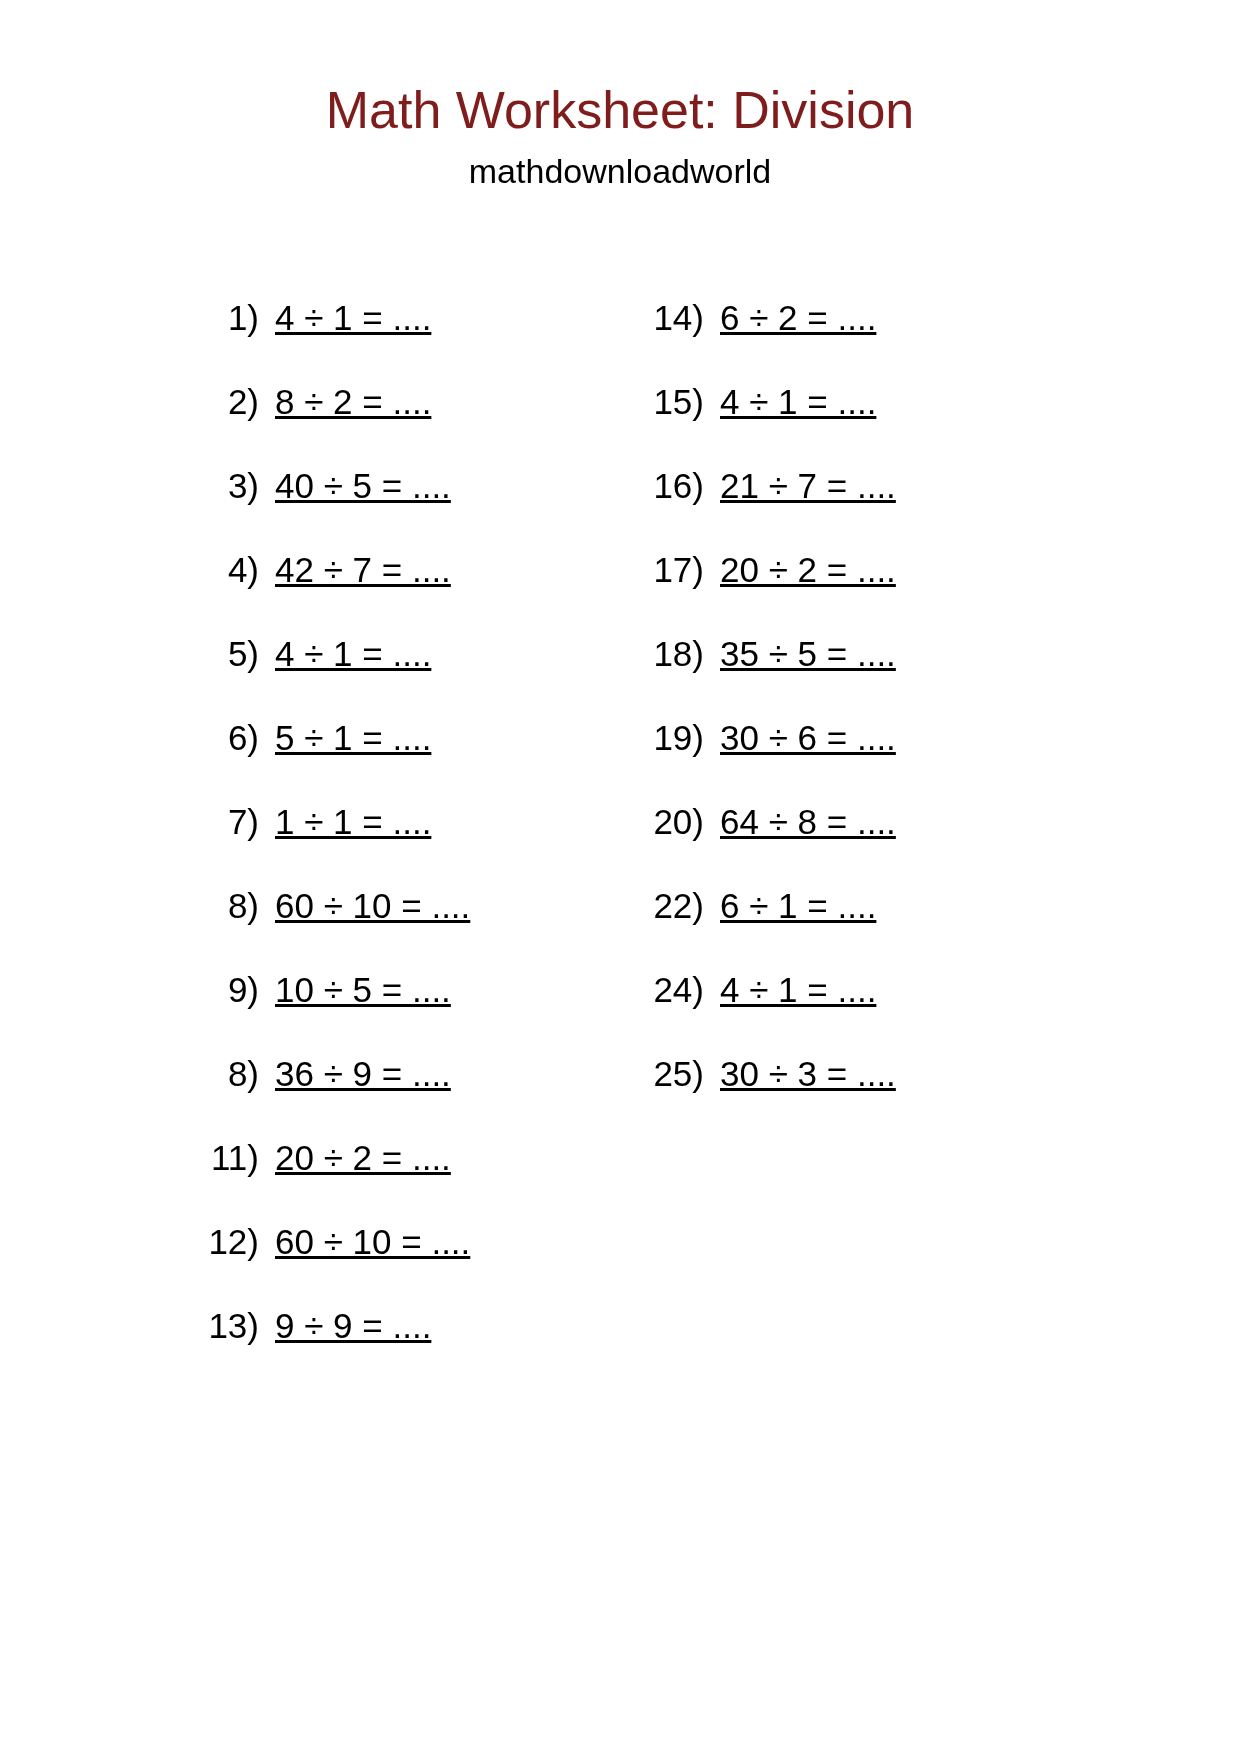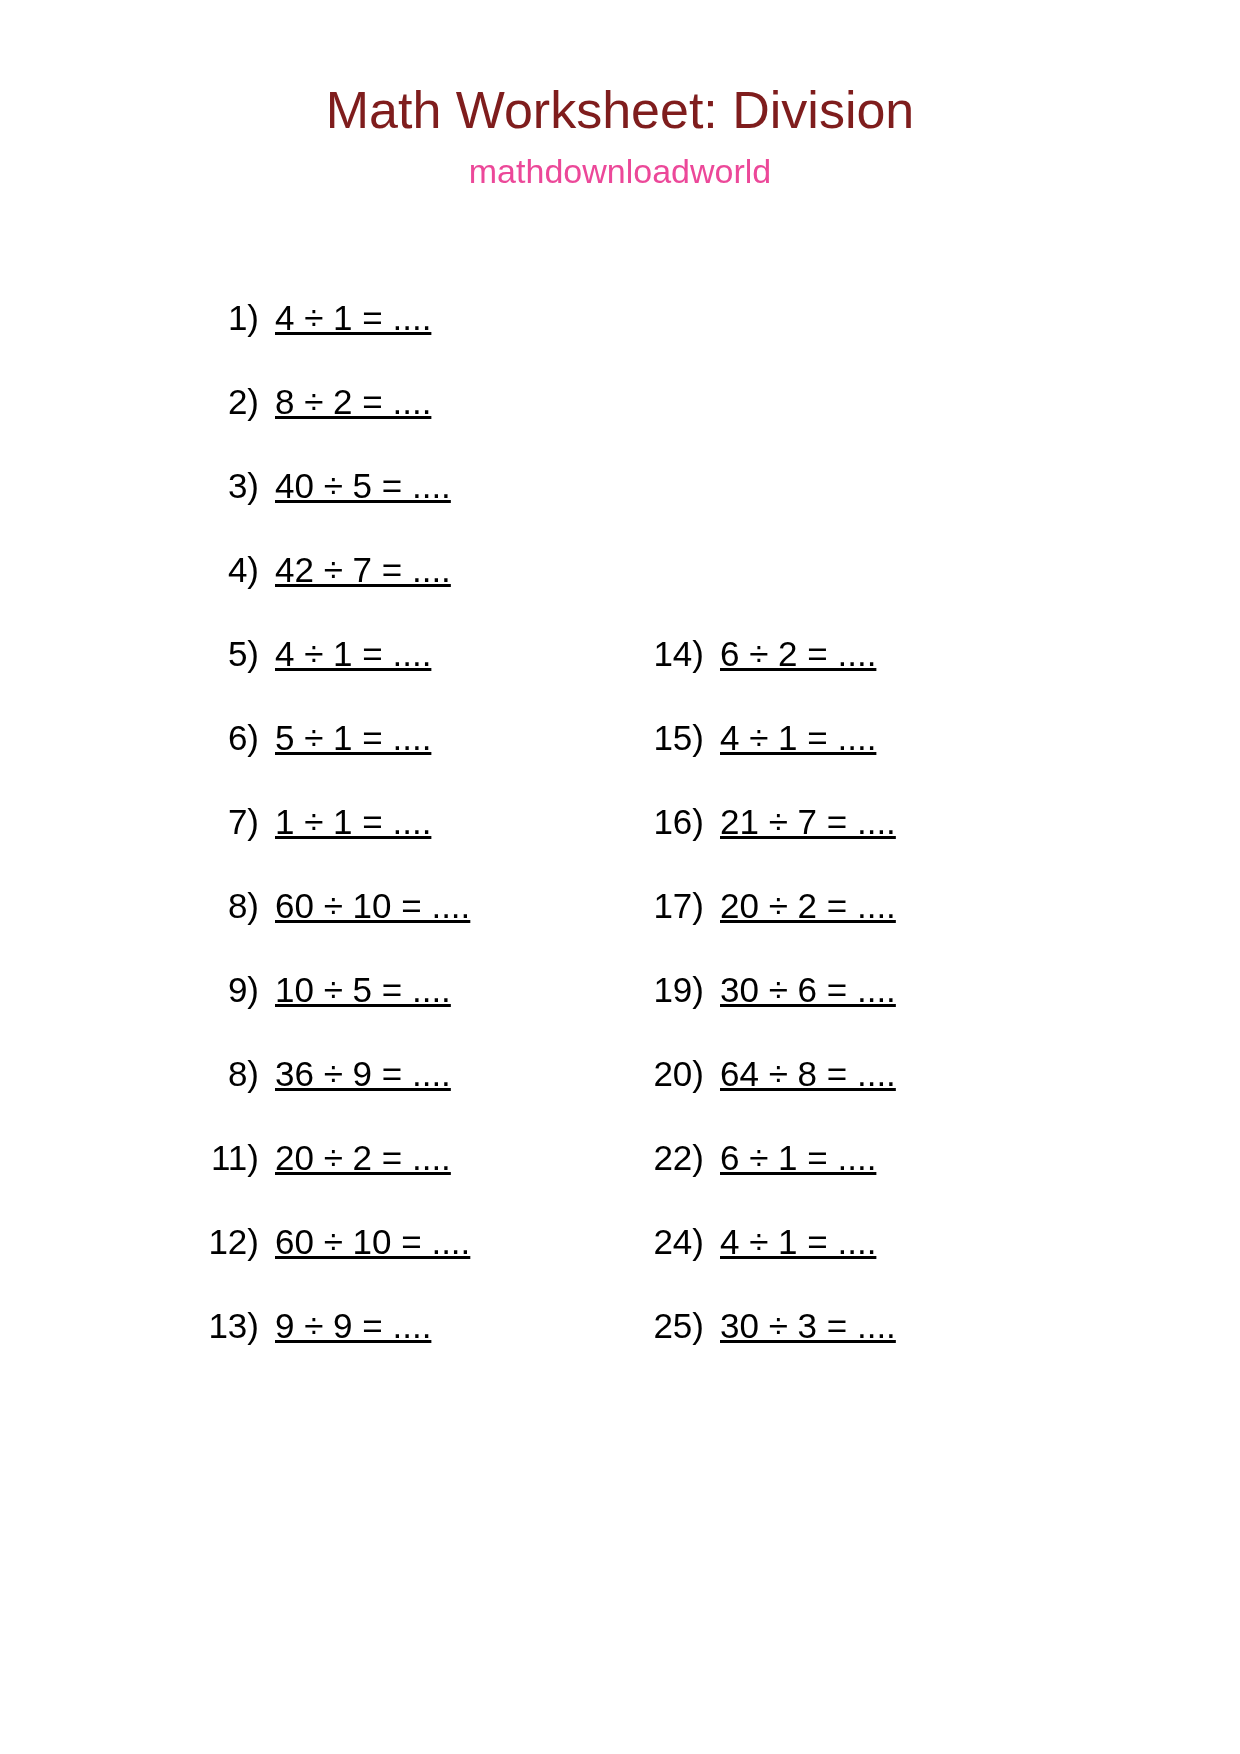--- a/index.html
+++ b/index.html
@@ -51,21 +51,20 @@
   .column {
     width: 440px;
     display: flex;
     flex-direction: column;
   }
   .column-left {
     margin-left: 175px;
   }
   .column-right {
     margin-left: 5px;
-    justify-content: flex-end;
   }
   .problem-row {
     display: flex;
     flex-direction: row;
     align-items: baseline;
     height: 84px;
   }
   .problem-num {
     width: 84px;
     text-align: right;
@@ -83,21 +82,21 @@
     text-decoration: underline;
   }
 </style>
 </head>
 <body style="background: rgb(255, 255, 255);">
 
 <div class="page">
 
   <div class="header">
     <h1 class="title" style="color: #7f1d1d;">Math Worksheet: Division</h1>
-    <div class="subtitle" style="color: #ec4899; text-align: center;">mathdownloadworld</div>
+    <div class="subtitle" style="color: #000000; text-align: center;">mathdownloadworld</div>
   </div>
 
   <div class="problems">
     <div class="column column-left" id="col-left">
         <div class="problem-row">
           <span class="problem-num">1)</span>
           <span class="problem-expr">4 ÷ 1 = ....</span>
         </div>
         <div class="problem-row">
           <span class="problem-num">2)</span>
@@ -159,20 +158,24 @@
         </div>
         <div class="problem-row">
           <span class="problem-num">16)</span>
           <span class="problem-expr">21 ÷ 7 = ....</span>
         </div>
         <div class="problem-row">
           <span class="problem-num">17)</span>
           <span class="problem-expr">20 ÷ 2 = ....</span>
         </div>
         <div class="problem-row">
+          <span class="problem-num">18)</span>
+          <span class="problem-expr">35 ÷ 5 = ....</span>
+        </div>
+        <div class="problem-row">
           <span class="problem-num">19)</span>
           <span class="problem-expr">30 ÷ 6 = ....</span>
         </div>
         <div class="problem-row">
           <span class="problem-num">20)</span>
           <span class="problem-expr">64 ÷ 8 = ....</span>
         </div>
         <div class="problem-row">
           <span class="problem-num">22)</span>
           <span class="problem-expr">6 ÷ 1 = ....</span>

